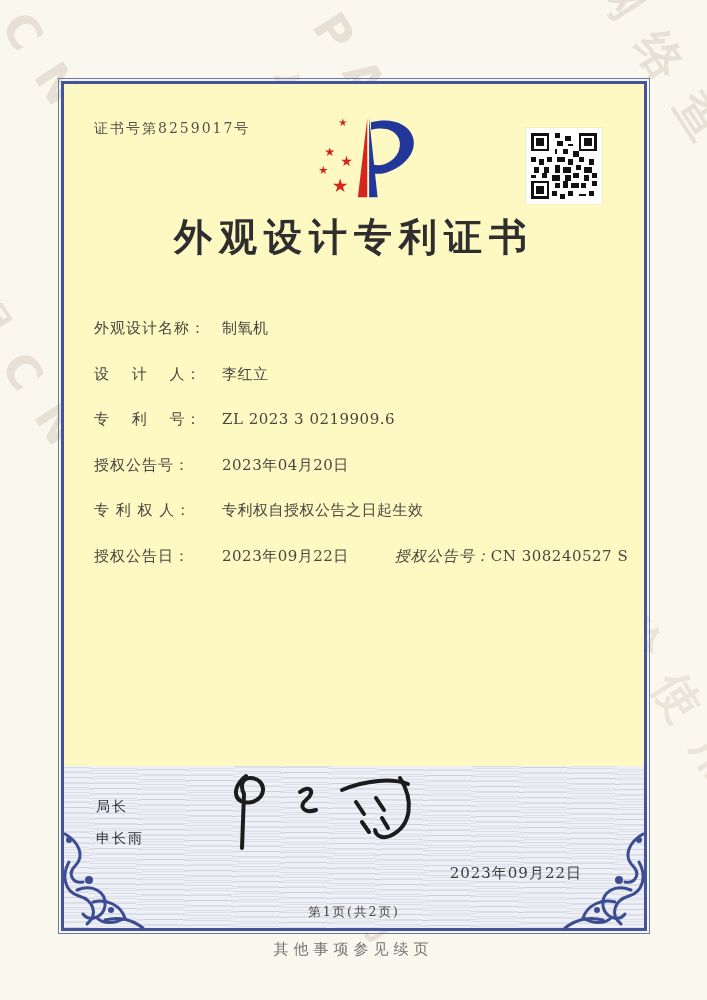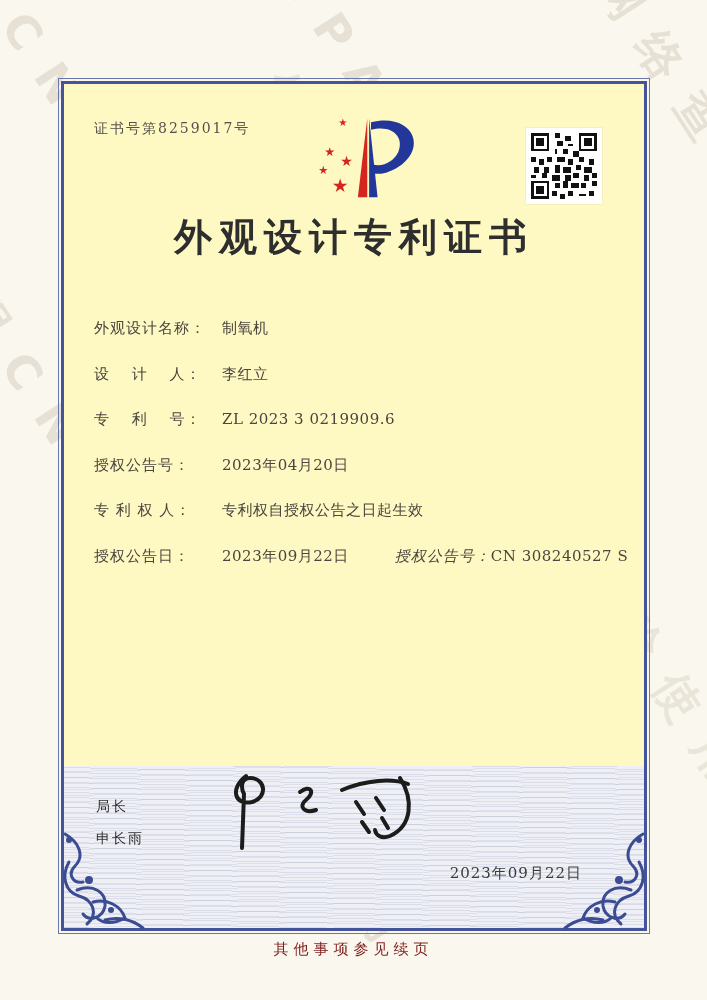--- a/index.html
+++ b/index.html
@@ -70,21 +70,21 @@
   .issue-date{position:absolute;right:62px;top:98px;font-size:15px;letter-spacing:1px;color:#3a3a3a;}
   .page-indicator{position:absolute;left:0;right:0;bottom:7px;text-align:center;
     font-size:12.5px;letter-spacing:2px;color:#4a453e;}
   
   .flourish{position:absolute;bottom:-4px;width:90px;height:100px;z-index:3;}
   .flourish.left{left:-5px;}
   .flourish.right{right:-5px;transform:scaleX(-1);}
   
   .footer-note{
     position:absolute;left:0;right:0;top:940px;text-align:center;z-index:2;
-    font-size:15px;letter-spacing:5px;color:#7f1d1d;font-family:Liberation Serif, serif;
+    font-size:15px;letter-spacing:5px;color:#737373;font-family:Liberation Serif, serif;
   }
 </style>
 </head>
 <body>
 
 <div class="wm-layer">
   <span class="wm wm1">仅限CNIPA网络查验使用</span>
   <span class="wm wm2">仅限CNIPA网络查验使用</span>
   <span class="wm wm3">仅限CNIPA网络查验使用</span>
   <span class="wm wm4">仅限CNIPA网络查验使用</span>
@@ -191,20 +191,21 @@
       <svg class="signature" viewBox="0 0 230 92">
         <g fill="none" stroke="#1c1c1c" stroke-width="4" stroke-linecap="round" stroke-linejoin="round">
           <path d="M42 14 C 26 26, 30 44, 48 40 C 64 36, 62 16, 46 16 C 38 16, 36 24, 40 32 L 38 86"></path>
           <path d="M96 30 c 10 -8 16 0 6 8 c -8 6 -2 14 10 10"></path>
           <path d="M138 28 c 24 -10 50 -12 66 -6"></path>
           <path d="M196 16 c 14 22 12 48 -10 58 c -8 3 -14 0 -15 -6"></path>
           <path d="M152 40 l 8 12 M172 36 l 8 12 M158 60 l 7 10 M178 56 l 6 10"></path>
         </g>
       </svg>
       <div class="issue-date">2023年09月22日</div>
+      <div class="page-indicator">第1页(共2页)</div>
     </div>
 
     <svg class="flourish left" viewBox="0 0 90 100">
       <g fill="none" stroke="#3c4c92" stroke-width="3" stroke-linecap="round">
         <path d="M6 2 C 20 10, 26 24, 16 34 C 8 42, 14 52, 24 50"></path>
         <path d="M10 30 C 2 44, 6 60, 20 64 C 34 68, 40 82, 28 92"></path>
         <path d="M18 58 C 34 52, 48 60, 46 74 C 44 86, 30 90, 24 82"></path>
         <path d="M34 70 C 48 66, 62 74, 66 86 C 56 92, 44 92, 38 86"></path>
         <path d="M46 88 C 60 84, 74 88, 84 96"></path>
         <circle cx="10" cy="8" r="3" fill="#3c4c92" stroke="none"></circle>

